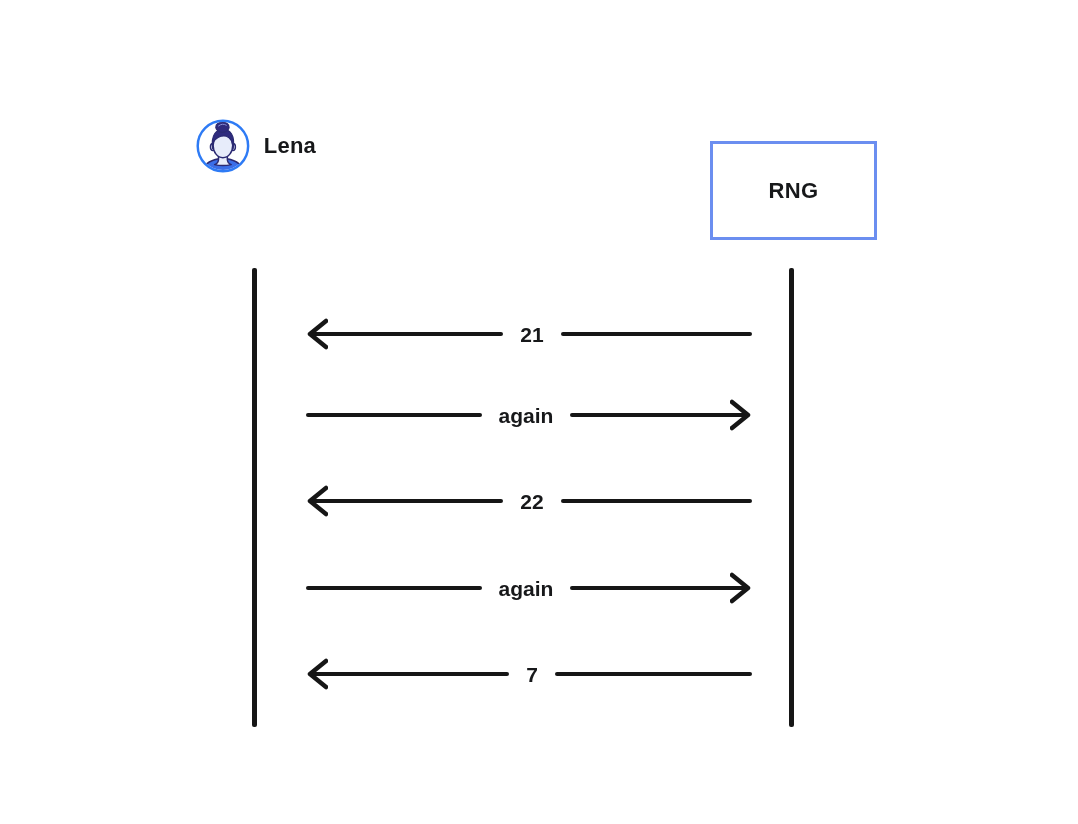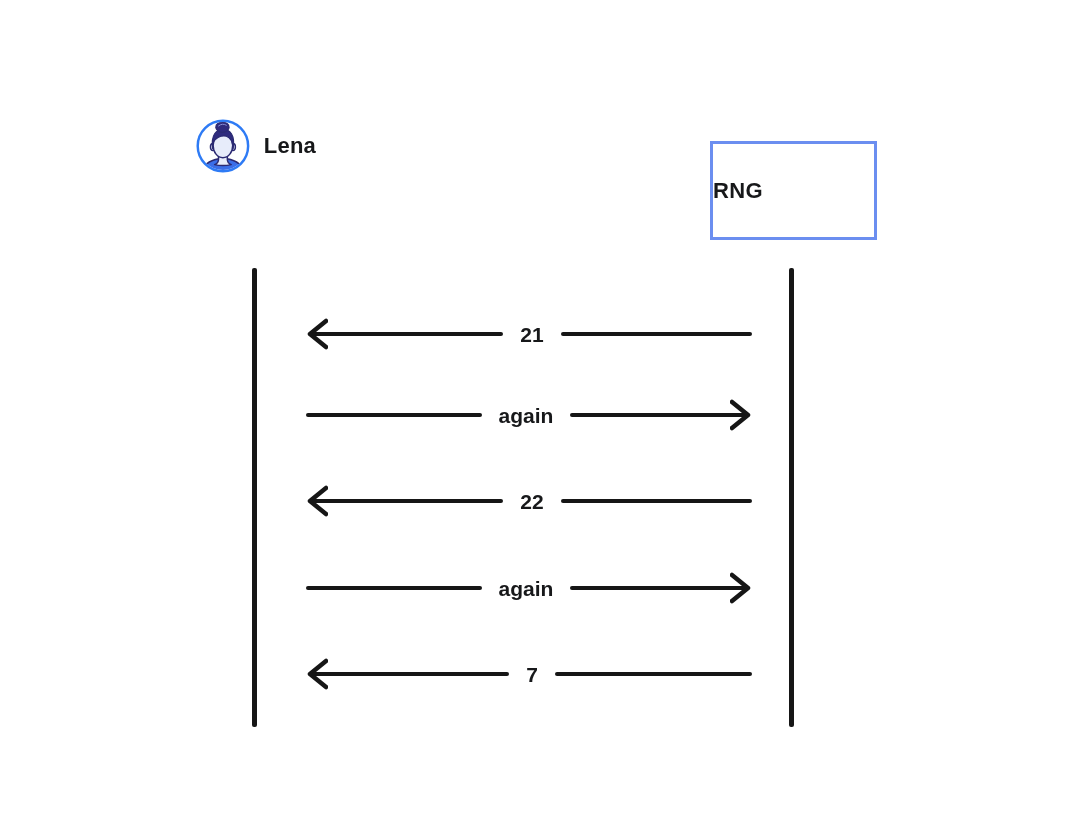--- a/index.html
+++ b/index.html
@@ -46,21 +46,21 @@
 
   
   .rng-box{
     position:absolute;
     left:710px; top:141px;
     width:167px; height:99px;
     background:#ffffff;
     border:3.5px solid var(--rng-box-border);
     display:flex;
     align-items:center;
-    justify-content:flex-start;
+    justify-content:center;
     font-size:22px;
     font-weight:bold;
     color:var(--text);
     letter-spacing:.3px;
   }
 
   
   .lifeline{
     position:absolute;
     top:268px;

